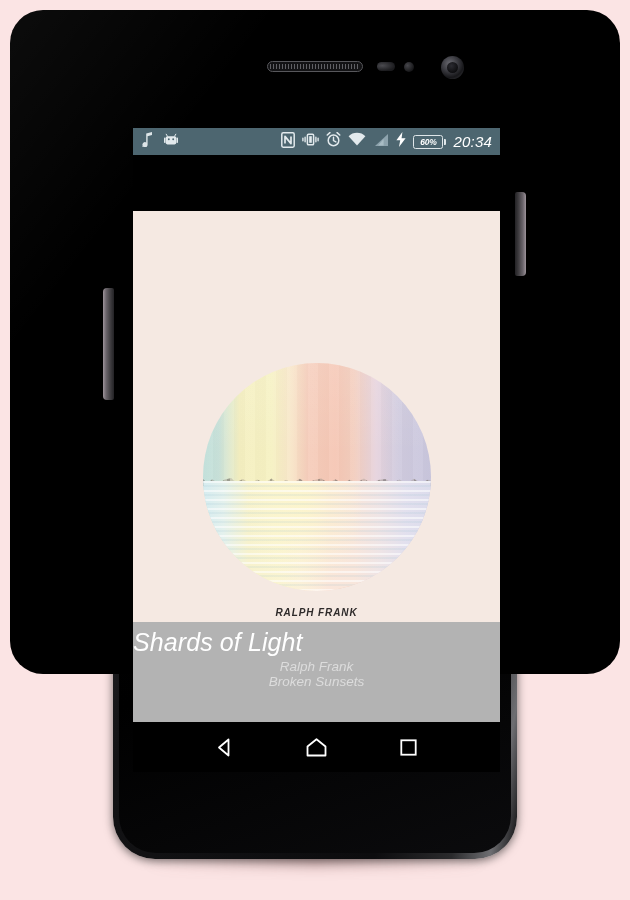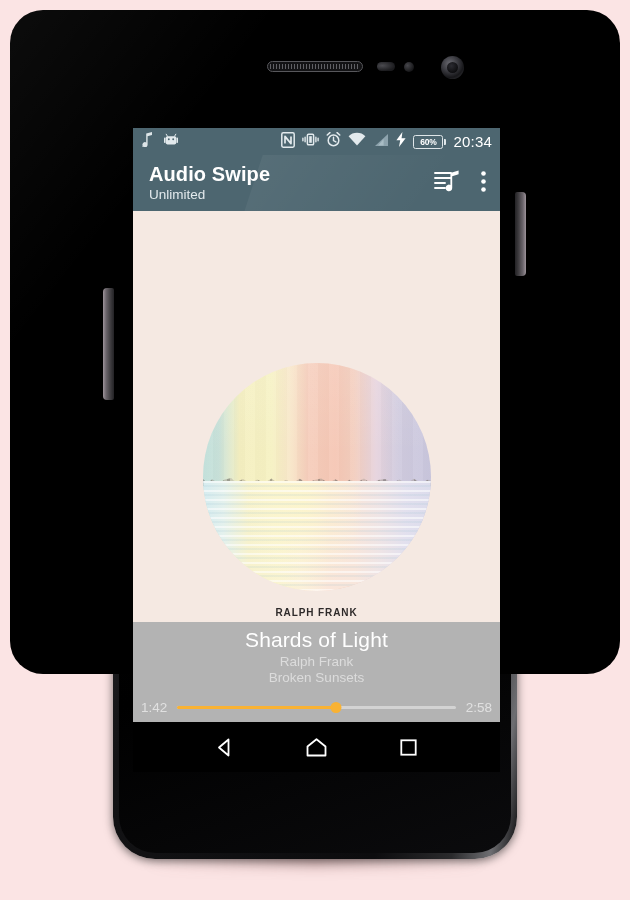--- a/index.html
+++ b/index.html
@@ -2,21 +2,21 @@
 <html><head>
 <meta charset="utf-8">
 <style>
   * { margin:0; padding:0; box-sizing:border-box; }
   html, body {
     width:630px; height:900px;
     background:#fbe4e4;
     font-family:"Liberation Sans", sans-serif;
     overflow:hidden;
   }
-  #stage { position:relative; width:630px; height:684px; }
+  #stage { position:relative; width:630px; height:684px;font-style:italic; }
 
   
   .phone-shadow{
     position:absolute; left:118px; top:38px; width:394px; height:830px;
     border-radius:44px;
     background:radial-gradient(ellipse at 50% 98%, rgba(120,70,70,.30) 0%, rgba(120,70,70,0) 62%);
     filter:blur(6px);
   }
   .phone{
     position:absolute; left:113px; top:33px; width:404px; height:826px;
@@ -202,21 +202,21 @@
     font-size:9px; font-weight:bold; letter-spacing:.7px; color:#565050; margin-top:3px;
   }
 
   
   .player{
     position:absolute; left:0; top:494px; width:367px; height:100px;
     background:#b3b3b3;
     padding-top:7px;
   }
   .track-title{
-    text-align:center; color:#fff; font-size:21px; line-height:1.06;
+    text-align:left; color:#fff; font-size:25px; line-height:1.06;
     letter-spacing:.1px;
   }
   .track-artist{
     text-align:center; color:#dcdcdc; font-size:13.5px; margin-top:3px; line-height:1.15;
   }
   .track-album{
     text-align:center; color:#dcdcdc; font-size:13.5px; line-height:1.15;
   }
   .seek-row{
     position:absolute; left:0; bottom:7px; width:100%;
@@ -333,42 +333,20 @@
               <path d="M6.4 0 L0.4 8.2 L4.2 8.2 L3.0 15 L9.6 6.2 L5.6 6.2 Z" fill="#fff"></path>
             </svg>
         </span>
         <span class="batt">
           <span class="batt-txt">60%</span>
         </span>
         <span class="sb-clock">20:34</span>
       </div>
     </div>
 
-    <div class="appbar">
-      <div class="appbar-gloss"></div>
-      <div class="appbar-titles">
-        <div class="app-title">Audio Swipe</div>
-        <div class="app-sub">Unlimited</div>
-      </div>
-      <div class="appbar-actions">
-        <span>
-          <svg width="27" height="24" viewBox="0 0 27 24">
-            <path d="M1 4 H17 M1 9 H17 M1 14 H11 M1 19 H11" stroke="#fff" stroke-width="1.9" stroke-linecap="round"></path>
-            <path d="M24.6 1.4 L16.4 4.0 L16.4 16.0 A3.3 3.3 0 1 0 18.2 18.9 L18.2 7.2 L24.6 5.2 Z" fill="#fff"></path>
-          </svg>
-        </span>
-        <span>
-          <svg width="5" height="21" viewBox="0 0 5 21">
-            <circle cx="2.5" cy="2.5" r="2.3" fill="#fff"></circle>
-            <circle cx="2.5" cy="10.5" r="2.3" fill="#fff"></circle>
-            <circle cx="2.5" cy="18.5" r="2.3" fill="#fff"></circle>
-          </svg>
-        </span>
-      </div>
-    </div>
 
     <div class="content">
       <div class="albumart">
         <div class="art-sky"></div>
         <div class="art-sky-blocks"></div>
         <div class="art-ridge"></div>
         <div class="art-sea">
           <div class="art-sea-glow"></div>
           <div class="art-waves"></div>
         </div>
@@ -376,29 +354,20 @@
       <div class="album-meta">
         <div class="album-artist">RALPH FRANK</div>
         <div class="album-name">BROKEN SUNSETS</div>
       </div>
     </div>
 
     <div class="player">
       <div class="track-title">Shards of Light</div>
       <div class="track-artist">Ralph Frank</div>
       <div class="track-album">Broken Sunsets</div>
-      <div class="seek-row">
-        <span class="time">1:42</span>
-        <span class="seek">
-          <span class="seek-track"></span>
-          <span class="seek-fill" id="seekFill" style="width: 57%; background: rgb(249, 178, 51);"></span>
-          <span class="seek-thumb" id="seekThumb" style="left: 57%; background: rgb(249, 178, 51);"></span>
-        </span>
-        <span class="time right">2:58</span>
-      </div>
     </div>
 
     <div class="navbar">
       <span class="nav-btn">
         <svg width="21" height="21" viewBox="0 0 21 21">
             <path d="M14.5 2.5 L5 10.5 L14.5 18.5 Z" fill="none" stroke="#fff" stroke-width="1.8" stroke-linejoin="round"></path>
           </svg>
       </span>
       <span class="nav-btn">
         <svg width="23" height="21" viewBox="0 0 23 21">

